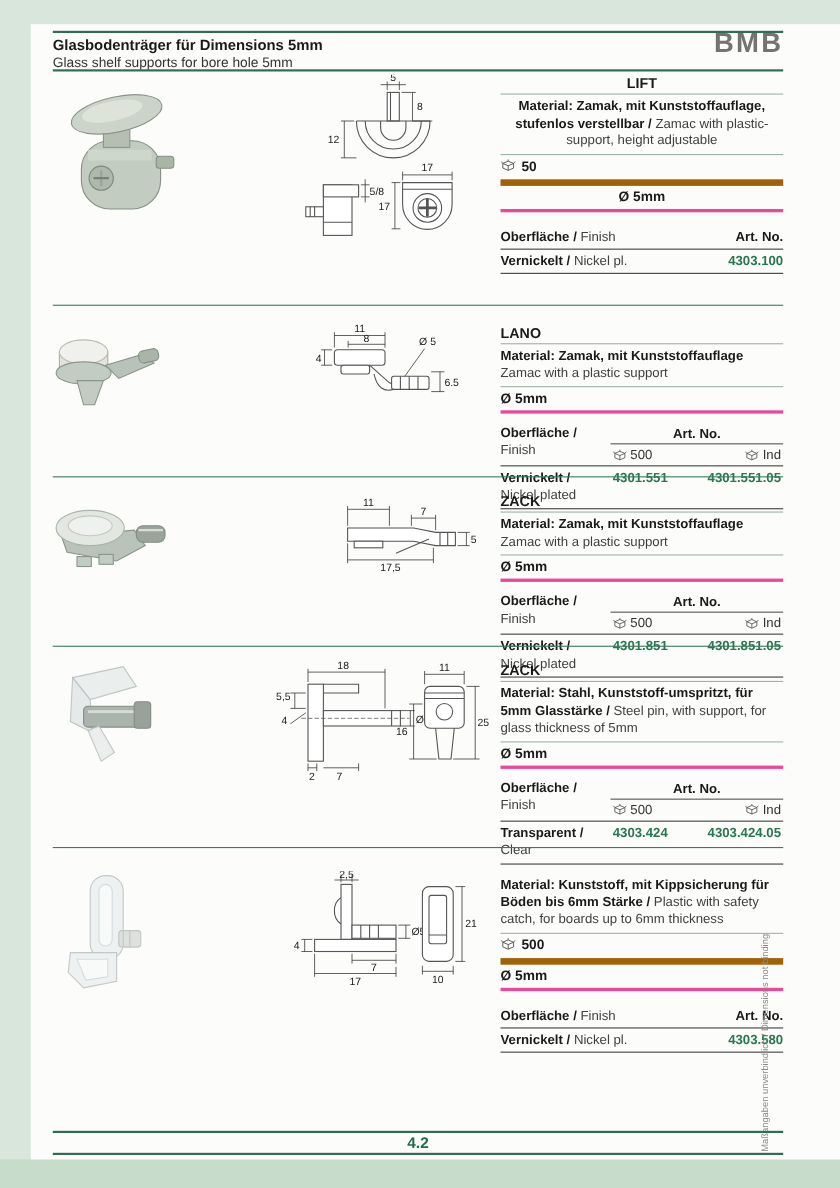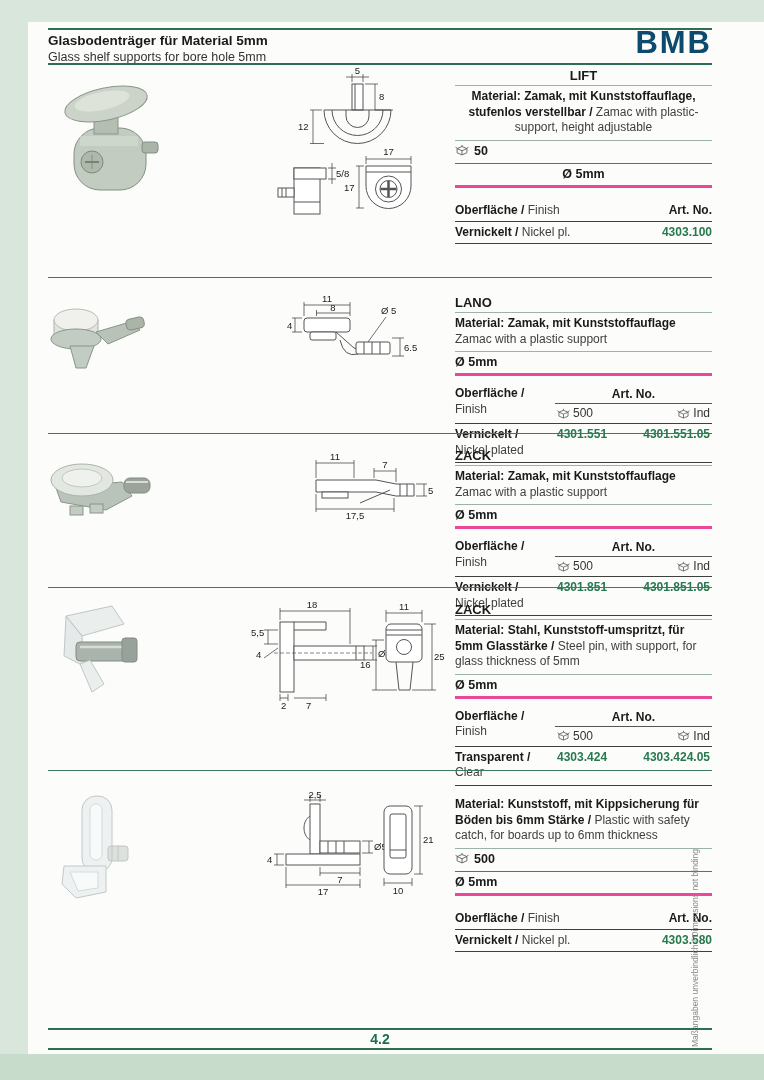--- a/index.html
+++ b/index.html
@@ -10,34 +10,34 @@
     color:#1a1a1a;
   }
   .scan-bottom{position:absolute;left:0;right:0;bottom:0;height:26px;background:#c8dccc;}
   .page{position:absolute;left:28px;top:22px;width:736px;height:1032px;background:#fcfcfa;}
 
   
   .hdr-rule{position:absolute;left:20px;width:664px;height:2px;background:#2f6e54;}
   .hdr-title{position:absolute;left:20px;top:11px;line-height:1.25;}
   .hdr-title .de{font-weight:bold;font-size:13.5px;}
   .hdr-title .en{font-size:12.5px;color:#333;}
-  .logo{position:absolute;right:52px;top:3px;font-size:31px;font-weight:bold;
-        letter-spacing:2px;color:#0c4a6e;}
+  .logo{position:absolute;right:52px;top:3px;font-size:25px;font-weight:bold;
+        letter-spacing:2px;color:#737373;}
 
   
   .sep{position:absolute;left:20px;width:664px;height:1px;background:#3a7b62;}
   .photo,.draw{position:absolute;}
   .info{position:absolute;left:427px;width:257px;}
 
   .p-name{font-weight:bold;font-size:13px;padding-bottom:2px;border-bottom:1px solid #9db3a6;}
   .p-material{font-size:12px;line-height:1.3;padding:3px 0 4px;border-bottom:1px solid #9db3a6;}
   .p-material .b{font-weight:bold;}
   .p-material.stack span{display:block;}
   .p-pack{display:flex;align-items:center;gap:5px;font-size:12.5px;font-weight:bold;
-          padding:3px 0 4px;border-bottom:1px solid #a16207;}
+          padding:3px 0 4px;border-bottom:6px solid #a16207;}
   .p-dia{font-size:12.5px;font-weight:bold;padding:3px 0 4px;border-bottom:3px solid #ec4899;}
 
   .b{font-weight:bold;}
   .en{color:#404040;}
   .green{color:#27784f;font-weight:bold;}
 
   
   .tbl2{margin-top:12px;font-size:12px;}
   .t2-head,.t2-row{display:flex;justify-content:space-between;align-items:baseline;
     padding:3px 0 4px;border-bottom:1.6px solid #3f3f3f;}
@@ -69,21 +69,21 @@
 </style>
 </head>
 <body>
 
 <div class="scan-bottom"></div>
 
 <div class="page">
 
   <div class="hdr-rule" style="top:6px;"></div>
   <div class="hdr-title">
-    <div class="de">Glasbodenträger für Material 5mm</div>
+    <div class="de">Glasbodenträger für Dimensions 5mm</div>
     <div class="en">Glass shelf supports for bore hole 5mm</div>
   </div>
   <div class="logo">BMB</div>
   <div class="hdr-rule" style="top:41px;"></div>
 
   <div class="photo" style="left:14px;top:44px;">
     <svg width="152" height="152" viewBox="0 0 152 152">
       <rect x="32" y="62" width="72" height="62" rx="26" fill="#c2ccc0" stroke="#848f84"></rect>
       <rect x="52" y="46" width="24" height="22" fill="#b4bfb2" stroke="#8a958a"></rect>
       <ellipse cx="64" cy="38" rx="42" ry="16" transform="rotate(-12 64 38)" fill="#ccd4c9" stroke="#8a958a"></ellipse>

